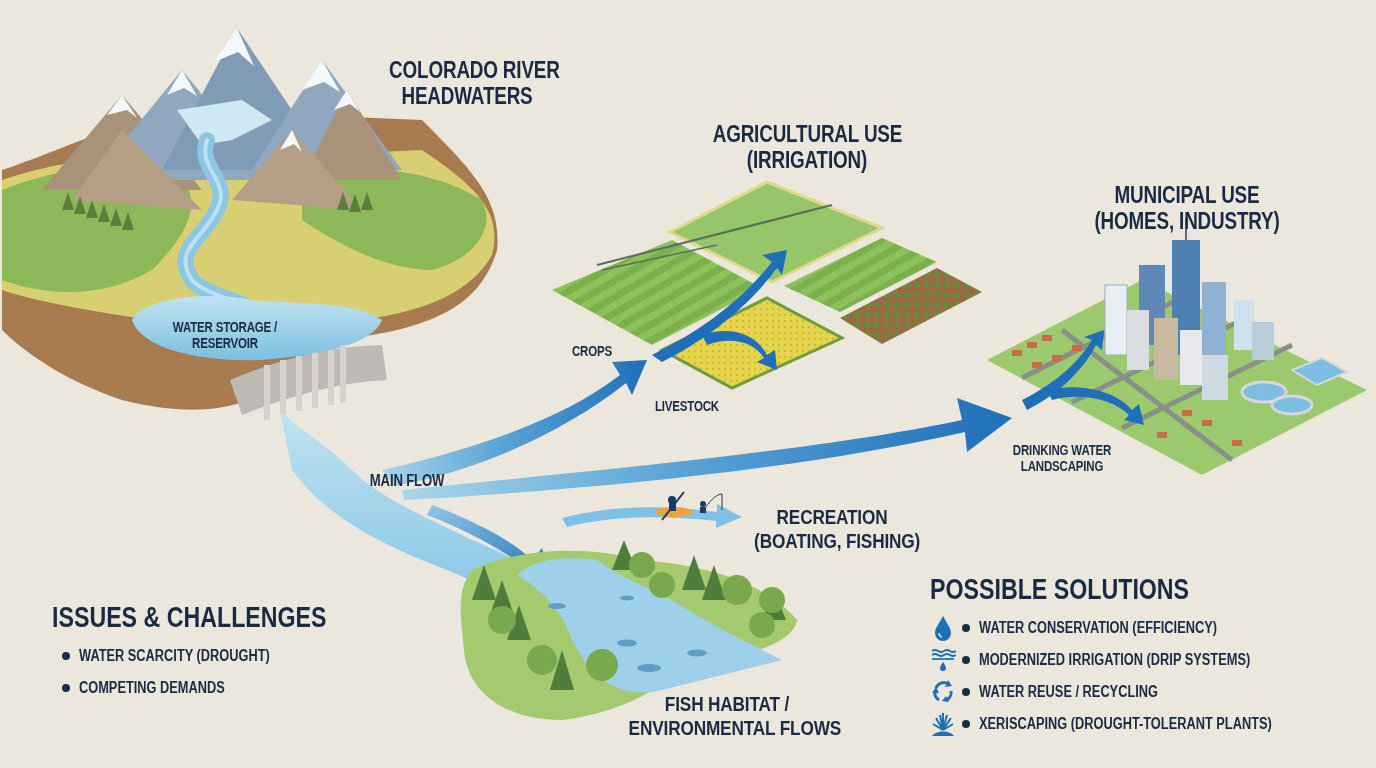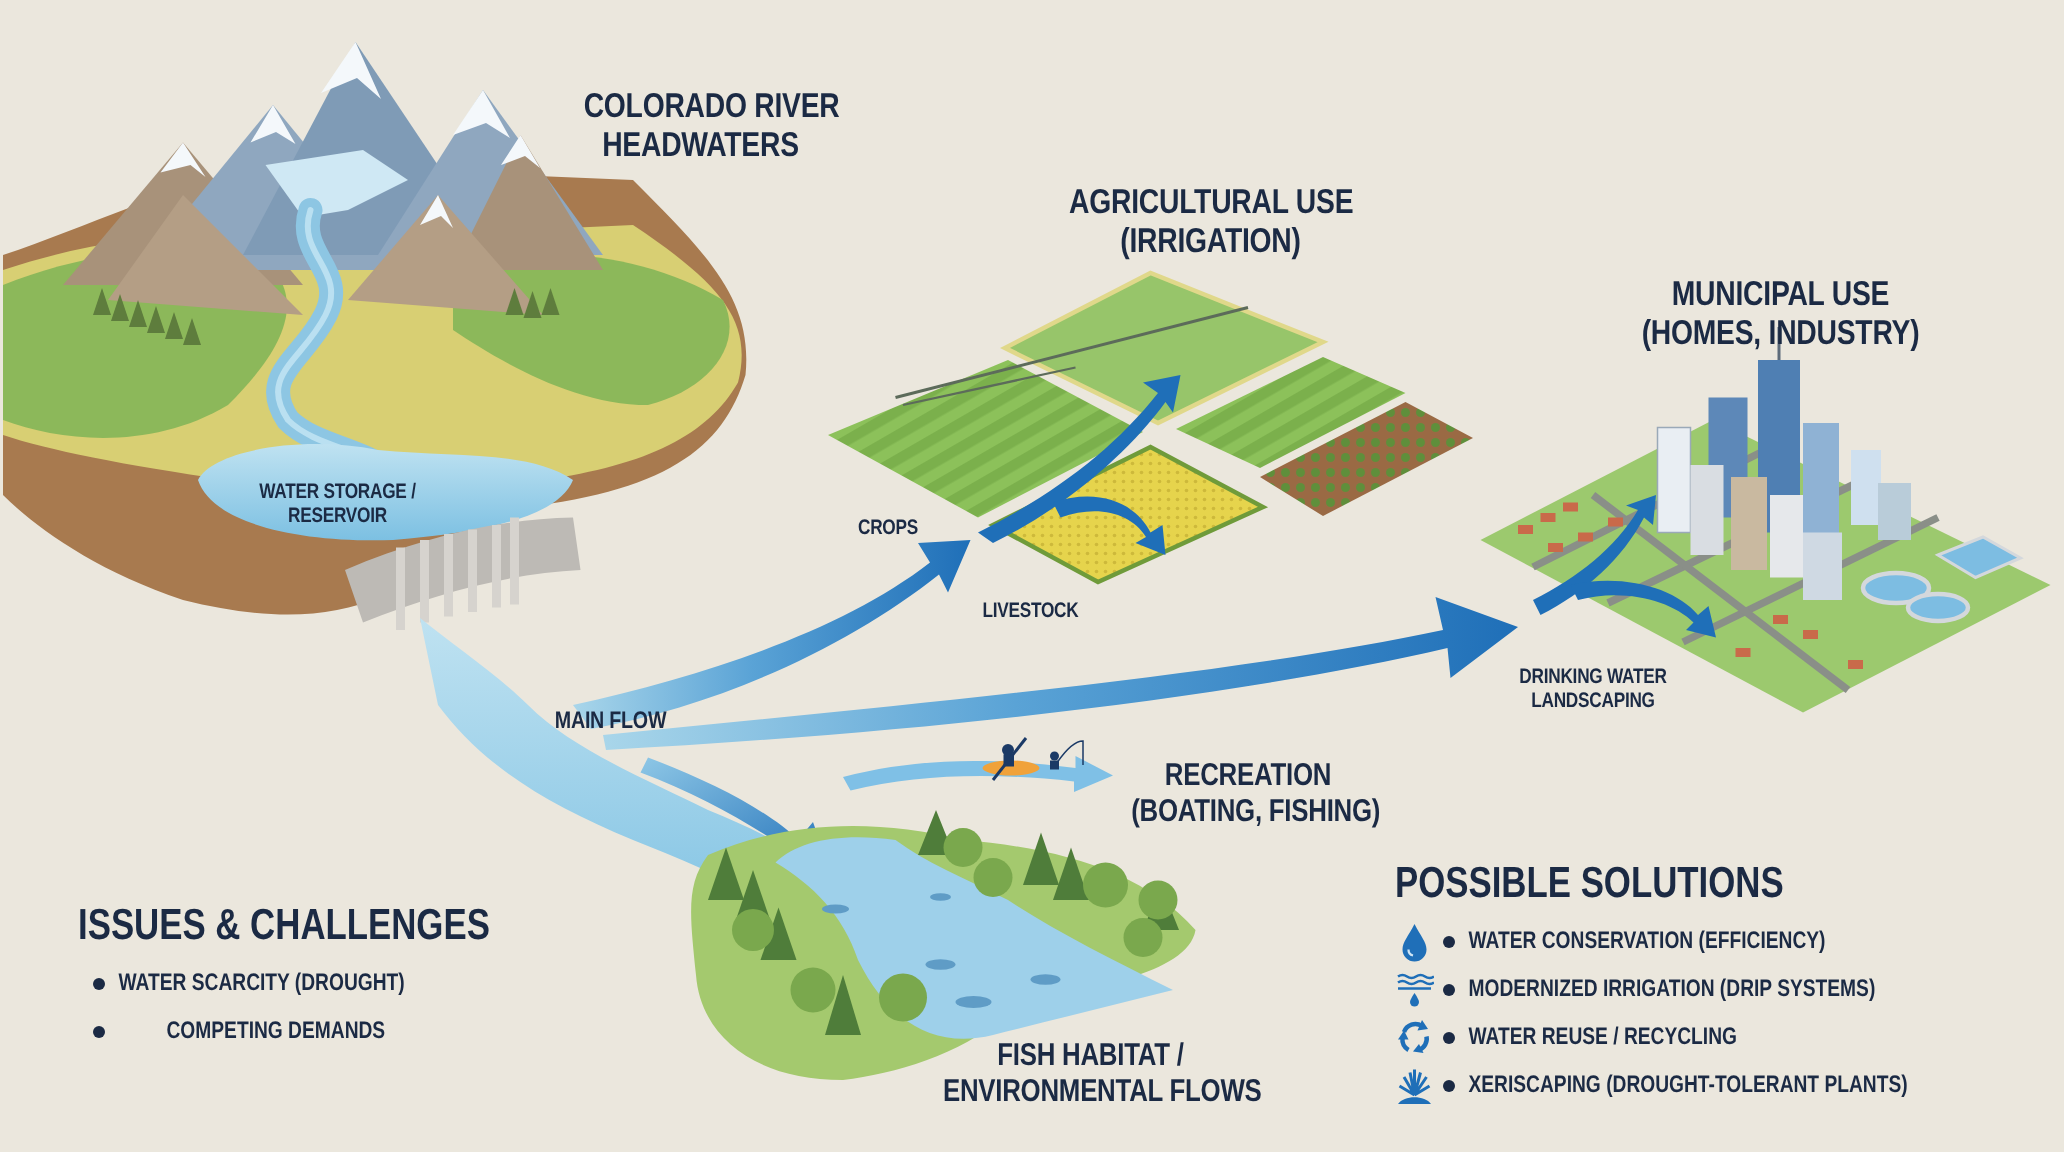--- a/index.html
+++ b/index.html
@@ -279,21 +279,21 @@
     <div>Environmental Flows</div>
   </div>
 
   <div class="panel" style="left:50px; top:573px;margin-top:28px;">
     <div class="panel-title">Issues &amp; Challenges</div>
     <ul>
       <li style="padding-left:10px;">
           <span class="bullet"></span>
           <span class="txt">Water Scarcity (Drought)</span>
         </li>
-      <li style="padding-left:10px;gap:32px;">
+      <li style="padding-left:10px;">
           <span class="bullet"></span>
           <span class="txt">Competing Demands</span>
         </li>
     </ul>
   </div>
 
   <div class="panel" style="left:928px; top:573px;">
     <div class="panel-title">Possible Solutions</div>
     <ul>
       <li>

